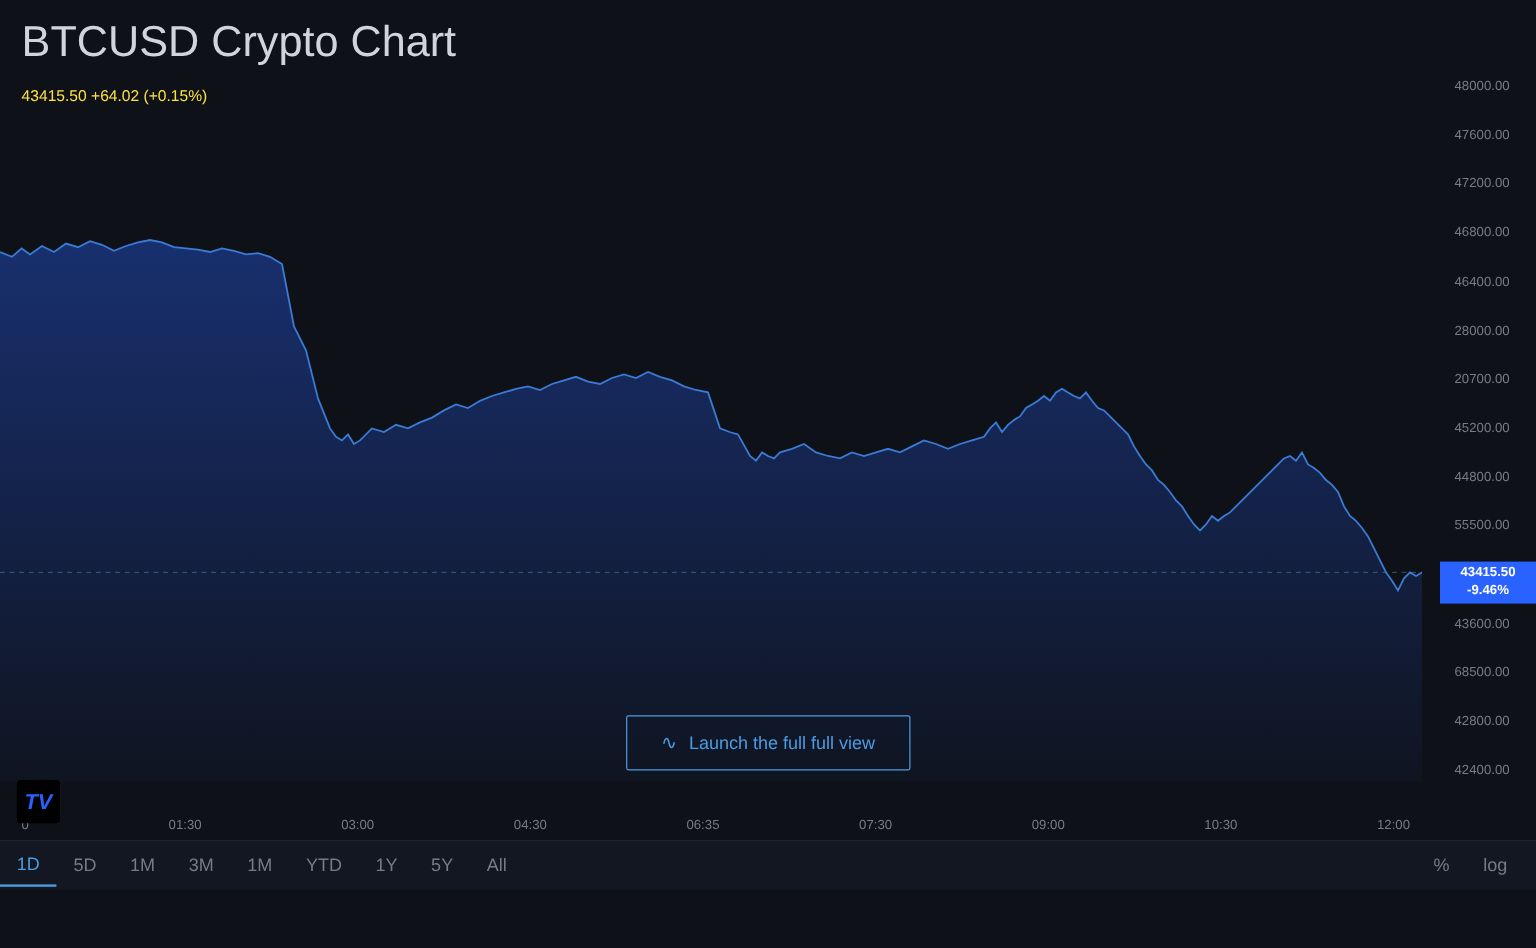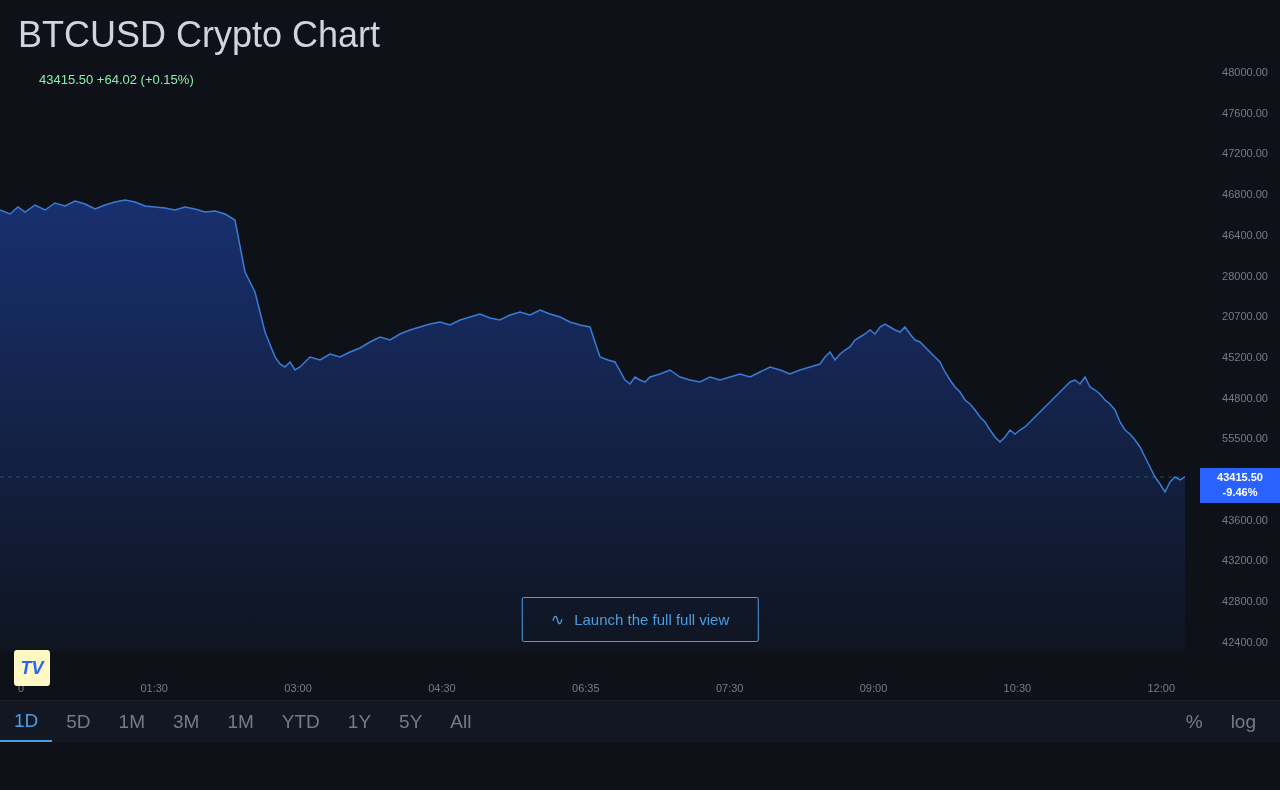--- a/index.html
+++ b/index.html
@@ -21,23 +21,22 @@
       position: relative;
       width: 1280px;
       height: 680px;
       background: #0e1117;
     }
     .price-label {
       position: absolute;
       top: 10px;
       left: 18px;
       font-size: 13px;
-      color: #86efac;
+      color: #fde047;
       z-index: 10;
-      margin-left: 21px;
     }
     .chart-area {
       position: absolute;
       top: 0; left: 0;
       width: 100%;
       height: 100%;
     }
     .y-axis {
       position: absolute;
       right: 0;
@@ -95,21 +94,21 @@
       padding: 0 10px 0 18px;
       font-size: 11px;
       color: #787b86;
     }
     .tradingview-logo {
       position: absolute;
       bottom: 56px;
       left: 14px;
       width: 36px;
       height: 36px;
-      background: #fef9c3;
+      background: #000000;
       border-radius: 3px;
       display: flex;
       align-items: center;
       justify-content: center;
     }
     .tv-icon {
       font-size: 18px;
       font-weight: 900;
       color: #2962ff;
       font-style: italic;
@@ -121,21 +120,21 @@
       width: 1280px;
       height: 42px;
       background: #131722;
       display: flex;
       align-items: center;
       gap: 0;
       border-top: 1px solid #1e222d;
     }
     .time-btn {
       padding: 8px 14px;
-      font-size: 19px;
+      font-size: 15px;
       color: #787b86;
       cursor: pointer;
       background: transparent;
       border: none;
       outline: none;
     }
     .time-btn.active {
       color: #4c9ce2;
       border-bottom: 2px solid #4c9ce2;
     }
@@ -236,34 +235,34 @@
       L1055,335 L1060,330 L1065,325 L1070,320 L1075,318
       L1080,322 L1085,315 L1090,325 L1095,328 L1100,332
       L1105,338 L1110,342 L1115,348 L1120,360 L1125,368
       L1130,372 L1135,378 L1140,385 L1145,395 L1150,405
       L1155,415 L1160,422 L1165,430 L1170,420 L1175,415
       L1180,418 L1185,415" fill="none" stroke="#3a7bd5" stroke-width="1.5"></path>
 
     <line x1="0" y1="415" x2="1185" y2="415" stroke="rgba(76,156,226,0.4)" stroke-width="1" stroke-dasharray="4,4"></line>
   </svg>
 
-  <div class="y-axis" style="position:absolute;right:6px;top:0;width:90px;height:590px;display:flex;flex-direction:column;justify-content:space-between;padding:4px 6px 4px 0;font-size:11px;color:#787b86;">
+  <div class="y-axis" style="position:absolute;right:16px;top:0;width:90px;height:590px;display:flex;flex-direction:column;justify-content:space-between;padding:4px 6px 4px 0;font-size:11px;color:#787b86;">
     <span>48000.00</span>
     <span>47600.00</span>
     <span>47200.00</span>
     <span>46800.00</span>
     <span>46400.00</span>
     <span>28000.00</span>
     <span>20700.00</span>
     <span>45200.00</span>
     <span>44800.00</span>
     <span>55500.00</span>
     <span>44000.00</span>
     <span>43600.00</span>
-    <span>43200.00</span>
+    <span>68500.00</span>
     <span>42800.00</span>
     <span>42400.00</span>
   </div>
 
   <div class="current-price-badge" style="top: 406px; right: 0; position:absolute;">
     <div>43415.50</div>
     <div>-9.46%</div>
   </div>
 
   <div class="tradingview-logo" style="bottom:56px;left:14px;position:absolute;z-index:10;">

